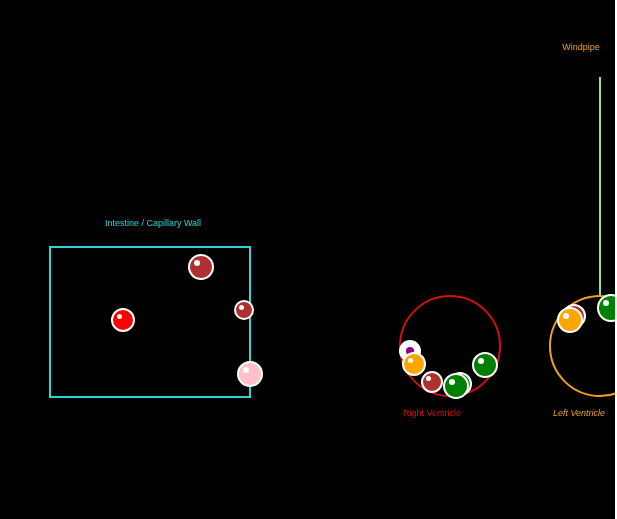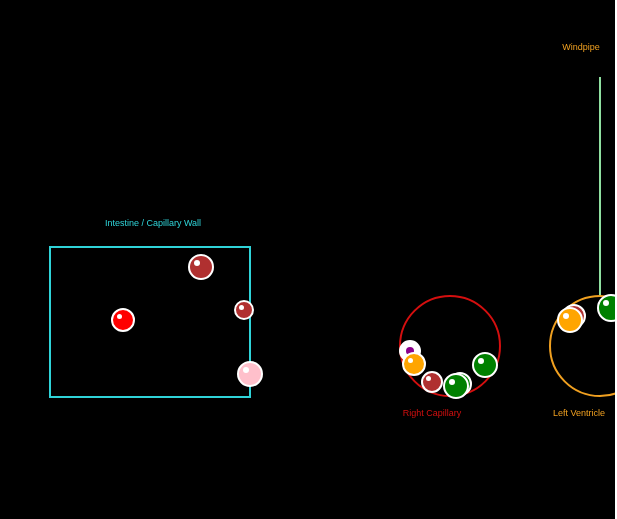--- a/index.html
+++ b/index.html
@@ -15,24 +15,24 @@
 <body>
 
 <div id="scene">
   <div class="label" style="left:153px; top:218px; color:#2fd3d8;">Intestine / Capillary Wall</div>
   <div class="rect" style="left:49px; top:246px; width:202px; height:152px; border:2px solid #2fd3d8;"></div>
 
   <div class="label" style="left:581px; top:42px; color:#f0a020;">Windpipe</div>
   <div style="position:absolute; left:599px; top:77px; width:2px; height:220px; background:#8fe0a0;"></div>
 
   <div class="ring" style="left:399px; top:295px; width:102px; height:102px; border:2px solid #d40f0f;"></div>
-  <div class="label" style="left:432px; top:408px; color:#d40f0f;">Right Capillary</div>
+  <div class="label" style="left:432px; top:408px; color:#d40f0f;">Right Ventricle</div>
 
   <div class="ring" style="left:549px; top:295px; width:102px; height:102px; border:2px solid #f0a020;"></div>
-  <div class="label" style="left:579px; top:408px; color:#f0a020;">Left Ventricle</div>
+  <div class="label" style="left:579px; top:408px; color:#f0a020;font-style:italic;">Left Ventricle</div>
 
   <div id="particles">
       <div class="ball" style="left: 111px; top: 308px; width: 24px; height: 24px; background: rgb(255, 0, 0);">
         <div class="shine" style="width: 5px; height: 5px; left: 4px; top: 4px;"></div>
       </div>
       <div class="ball" style="left: 188px; top: 254px; width: 26px; height: 26px; background: rgb(176, 48, 48);">
         <div class="shine" style="width: 6px; height: 6px; left: 4px; top: 4px;"></div>
       </div>
       <div class="ball" style="left: 234px; top: 300px; width: 20px; height: 20px; background: rgb(176, 48, 48);">
         <div class="shine" style="width: 5px; height: 5px; left: 3px; top: 3px;"></div>

